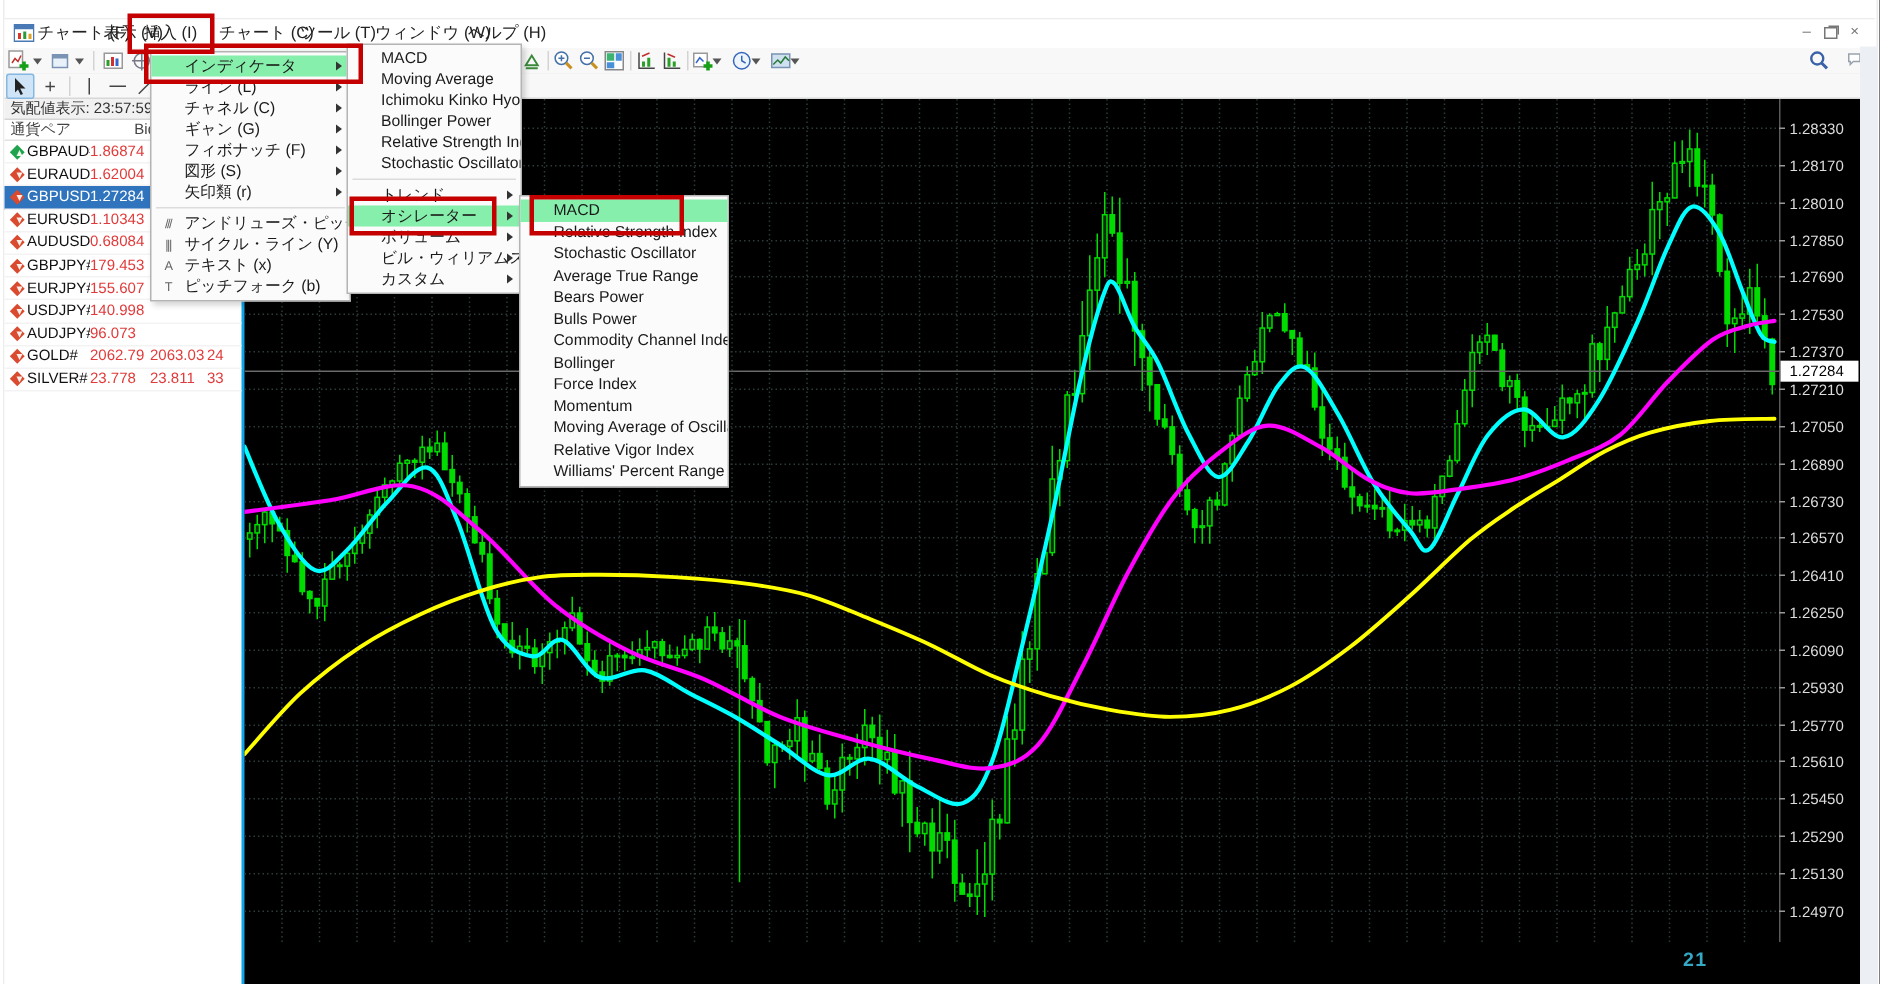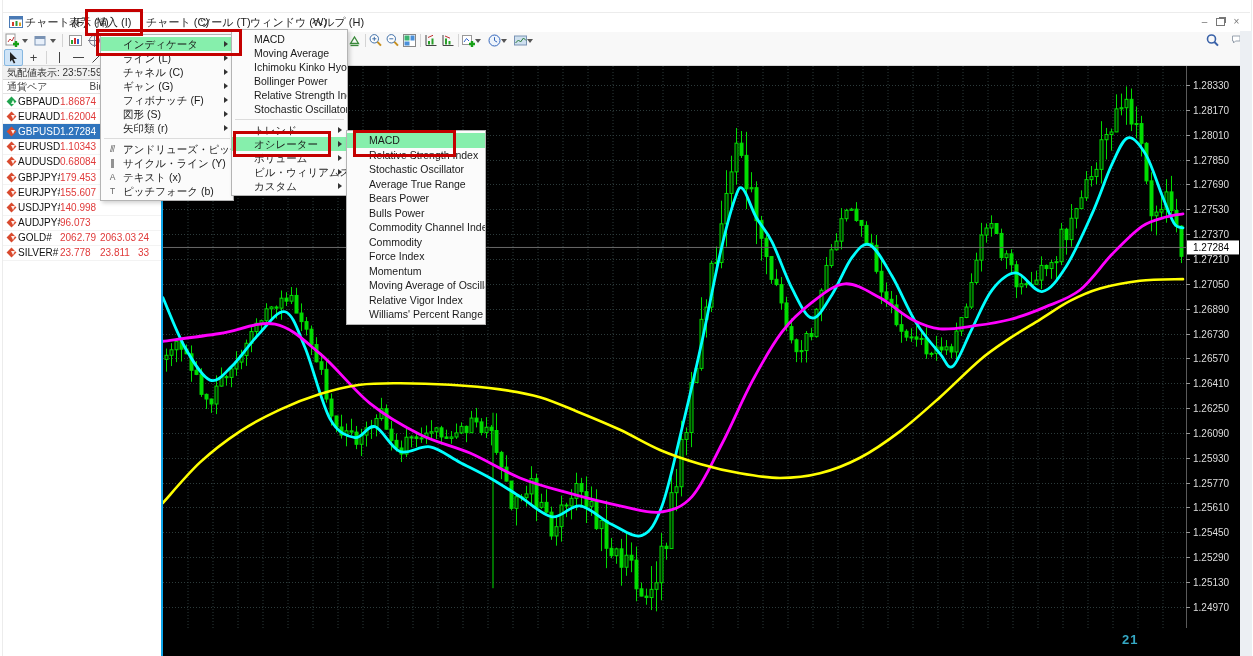--- a/index.html
+++ b/index.html
@@ -958,21 +958,21 @@
       <div class="mi"><span class="lb">Stochastic Oscillator</span></div>
 
       <div class="mi"><span class="lb">Average True Range</span></div>
 
       <div class="mi"><span class="lb">Bears Power</span></div>
 
       <div class="mi"><span class="lb">Bulls Power</span></div>
 
       <div class="mi"><span class="lb">Commodity Channel Index</span></div>
 
-      <div class="mi"><span class="lb">Commodity</span></div>
+      <div class="mi"><span class="lb">Bollinger</span></div>
 
       <div class="mi"><span class="lb">Force Index</span></div>
 
       <div class="mi"><span class="lb">Momentum</span></div>
 
       <div class="mi"><span class="lb">Moving Average of Oscillator</span></div>
 
       <div class="mi"><span class="lb">Relative Vigor Index</span></div>
 
       <div class="mi"><span class="lb">Williams' Percent Range</span></div>

